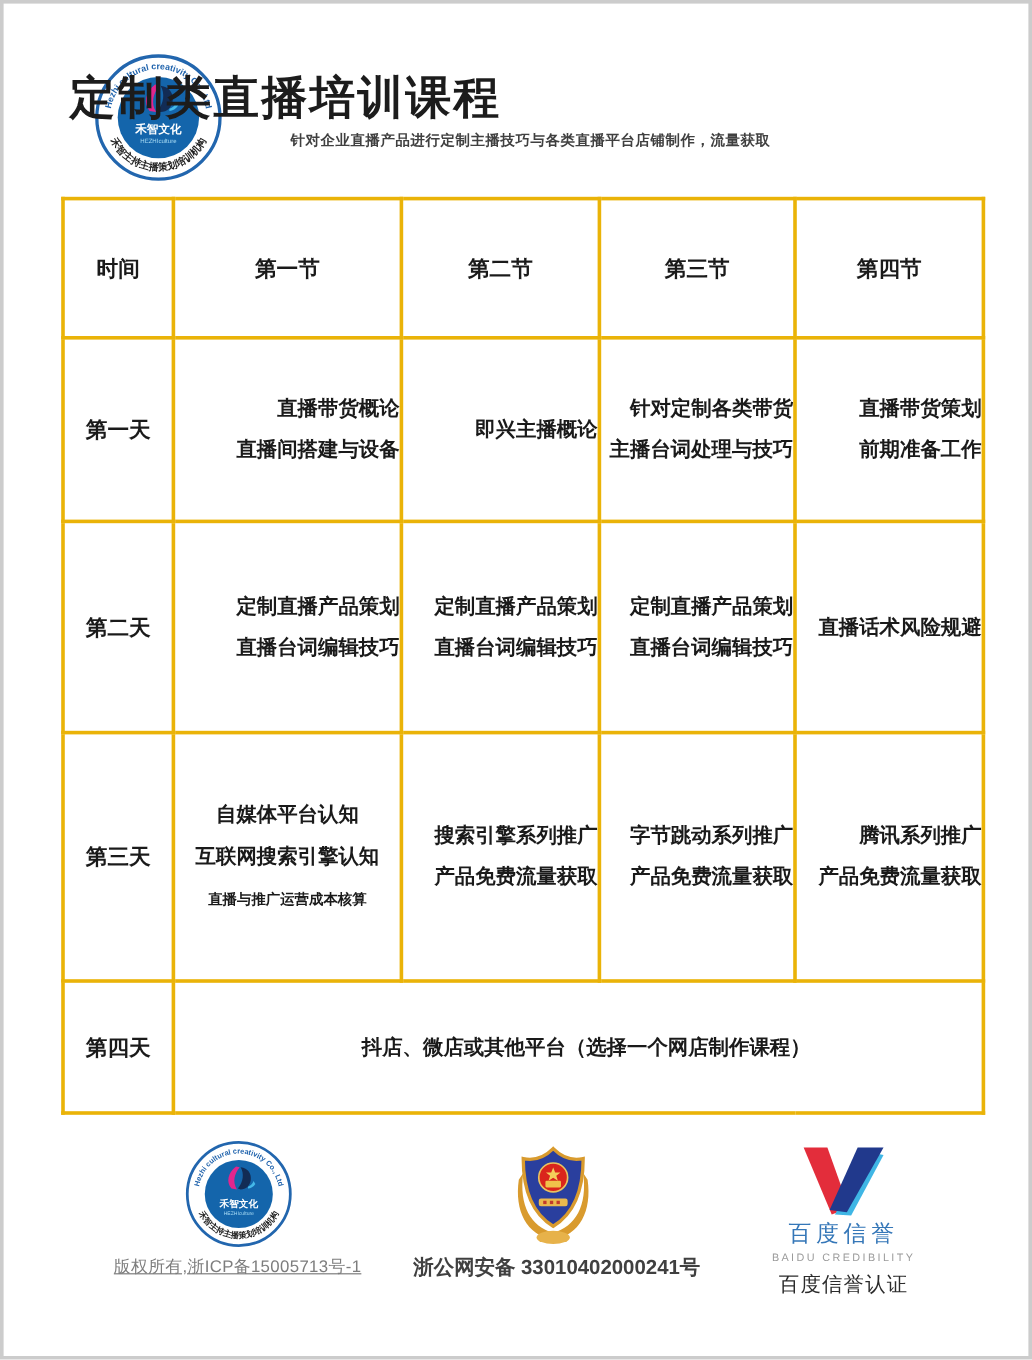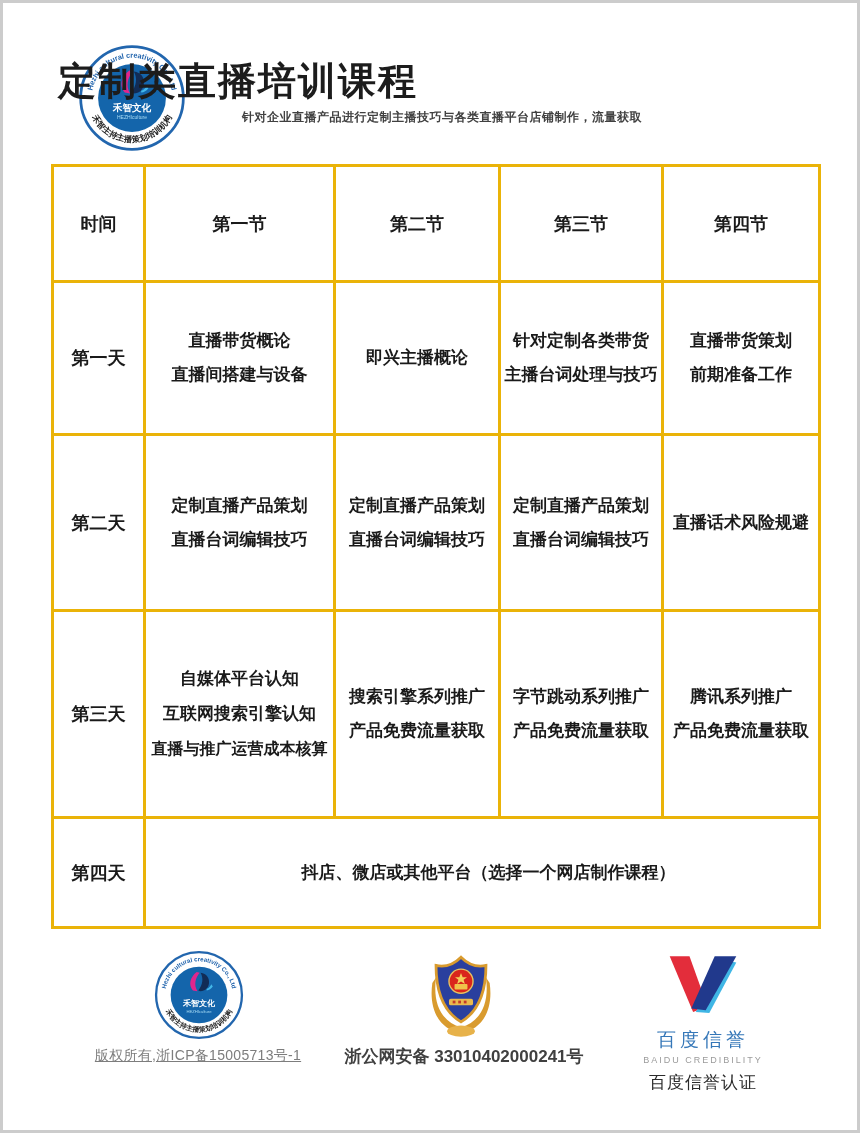--- a/index.html
+++ b/index.html
@@ -36,41 +36,41 @@
     width:767px;
     border-collapse:collapse; table-layout:fixed;
   }
   table.schedule th, table.schedule td {
     border:3px solid #eab308;
     text-align:center; vertical-align:middle;
     font-weight:bold; color:#1a1a1a; font-size:17px;
     white-space:nowrap; overflow:hidden;
   }
   table.schedule th.day, table.schedule th.col-h { font-size:18px; }
-  .cell-line { margin:12px 0; line-height:22px; }
+  .cell-line { margin:12px 0; line-height:22px;text-align:right; }
   .cell-line3 { margin:13px 0; line-height:22px; }
   td.merged { text-align:left; padding-left:13px; }
 
   
   .logo-footer { position:absolute; left:150px; top:946px; width:92px; height:92px; }
   .icp-text {
     position:absolute; left:58px; width:274px; top:1044px;
     text-align:center; font-size:14px; color:#7d7d7d; letter-spacing:0.3px;
     cursor:pointer;
     text-decoration:underline;
   }
   .police-badge { position:absolute; left:421px; top:948px; width:74px; height:90px; }
   .police-text {
     position:absolute; left:310px; width:302px; top:1042px;
     text-align:center; font-size:17px; font-weight:bold; color:#404040;
     cursor:pointer;
   }
   .baidu-block { position:absolute; left:625px; top:952px; width:150px; text-align:center; cursor:pointer; }
   .baidu-v { display:block; margin:0 auto; width:72px; height:60px; }
-  .baidu-cn { margin-top:12px; font-size:19px; color:#3577b8; letter-spacing:4px; }
+  .baidu-cn { margin-top:0; font-size:19px; color:#3577b8; letter-spacing:4px; }
   .baidu-en { margin-top:2px; font-size:9px; color:#9b9b9b; letter-spacing:2px; }
   .baidu-cert { margin-top:6px; font-size:17px; color:#2b2b2b; letter-spacing:1px; }
 </style>
 </head>
 <body>
 
 <div class="page">
 
   <svg class="logo-header" viewBox="0 0 120 120" aria-hidden="true">
     <circle cx="60" cy="60" r="56" fill="#ffffff" stroke="#2266ae" stroke-width="3"></circle>
@@ -142,21 +142,21 @@
       <td>
         <div class="cell-line">直播话术风险规避</div>
       </td>
     </tr>
 
     <tr style="height:207px">
       <th class="day">第三天</th>
       <td>
         <div class="cell-line3">自媒体平台认知</div>
         <div class="cell-line3">互联网搜索引擎认知</div>
-        <div class="cell-line3" style="font-size:16px">直播与推广运营成本核算</div>
+        <div class="cell-line3" style="font-size:12px">直播与推广运营成本核算</div>
       </td>
       <td>
         <div class="cell-line">搜索引擎系列推广</div>
         <div class="cell-line">产品免费流量获取</div>
       </td>
       <td>
         <div class="cell-line">字节跳动系列推广</div>
         <div class="cell-line">产品免费流量获取</div>
       </td>
       <td>

